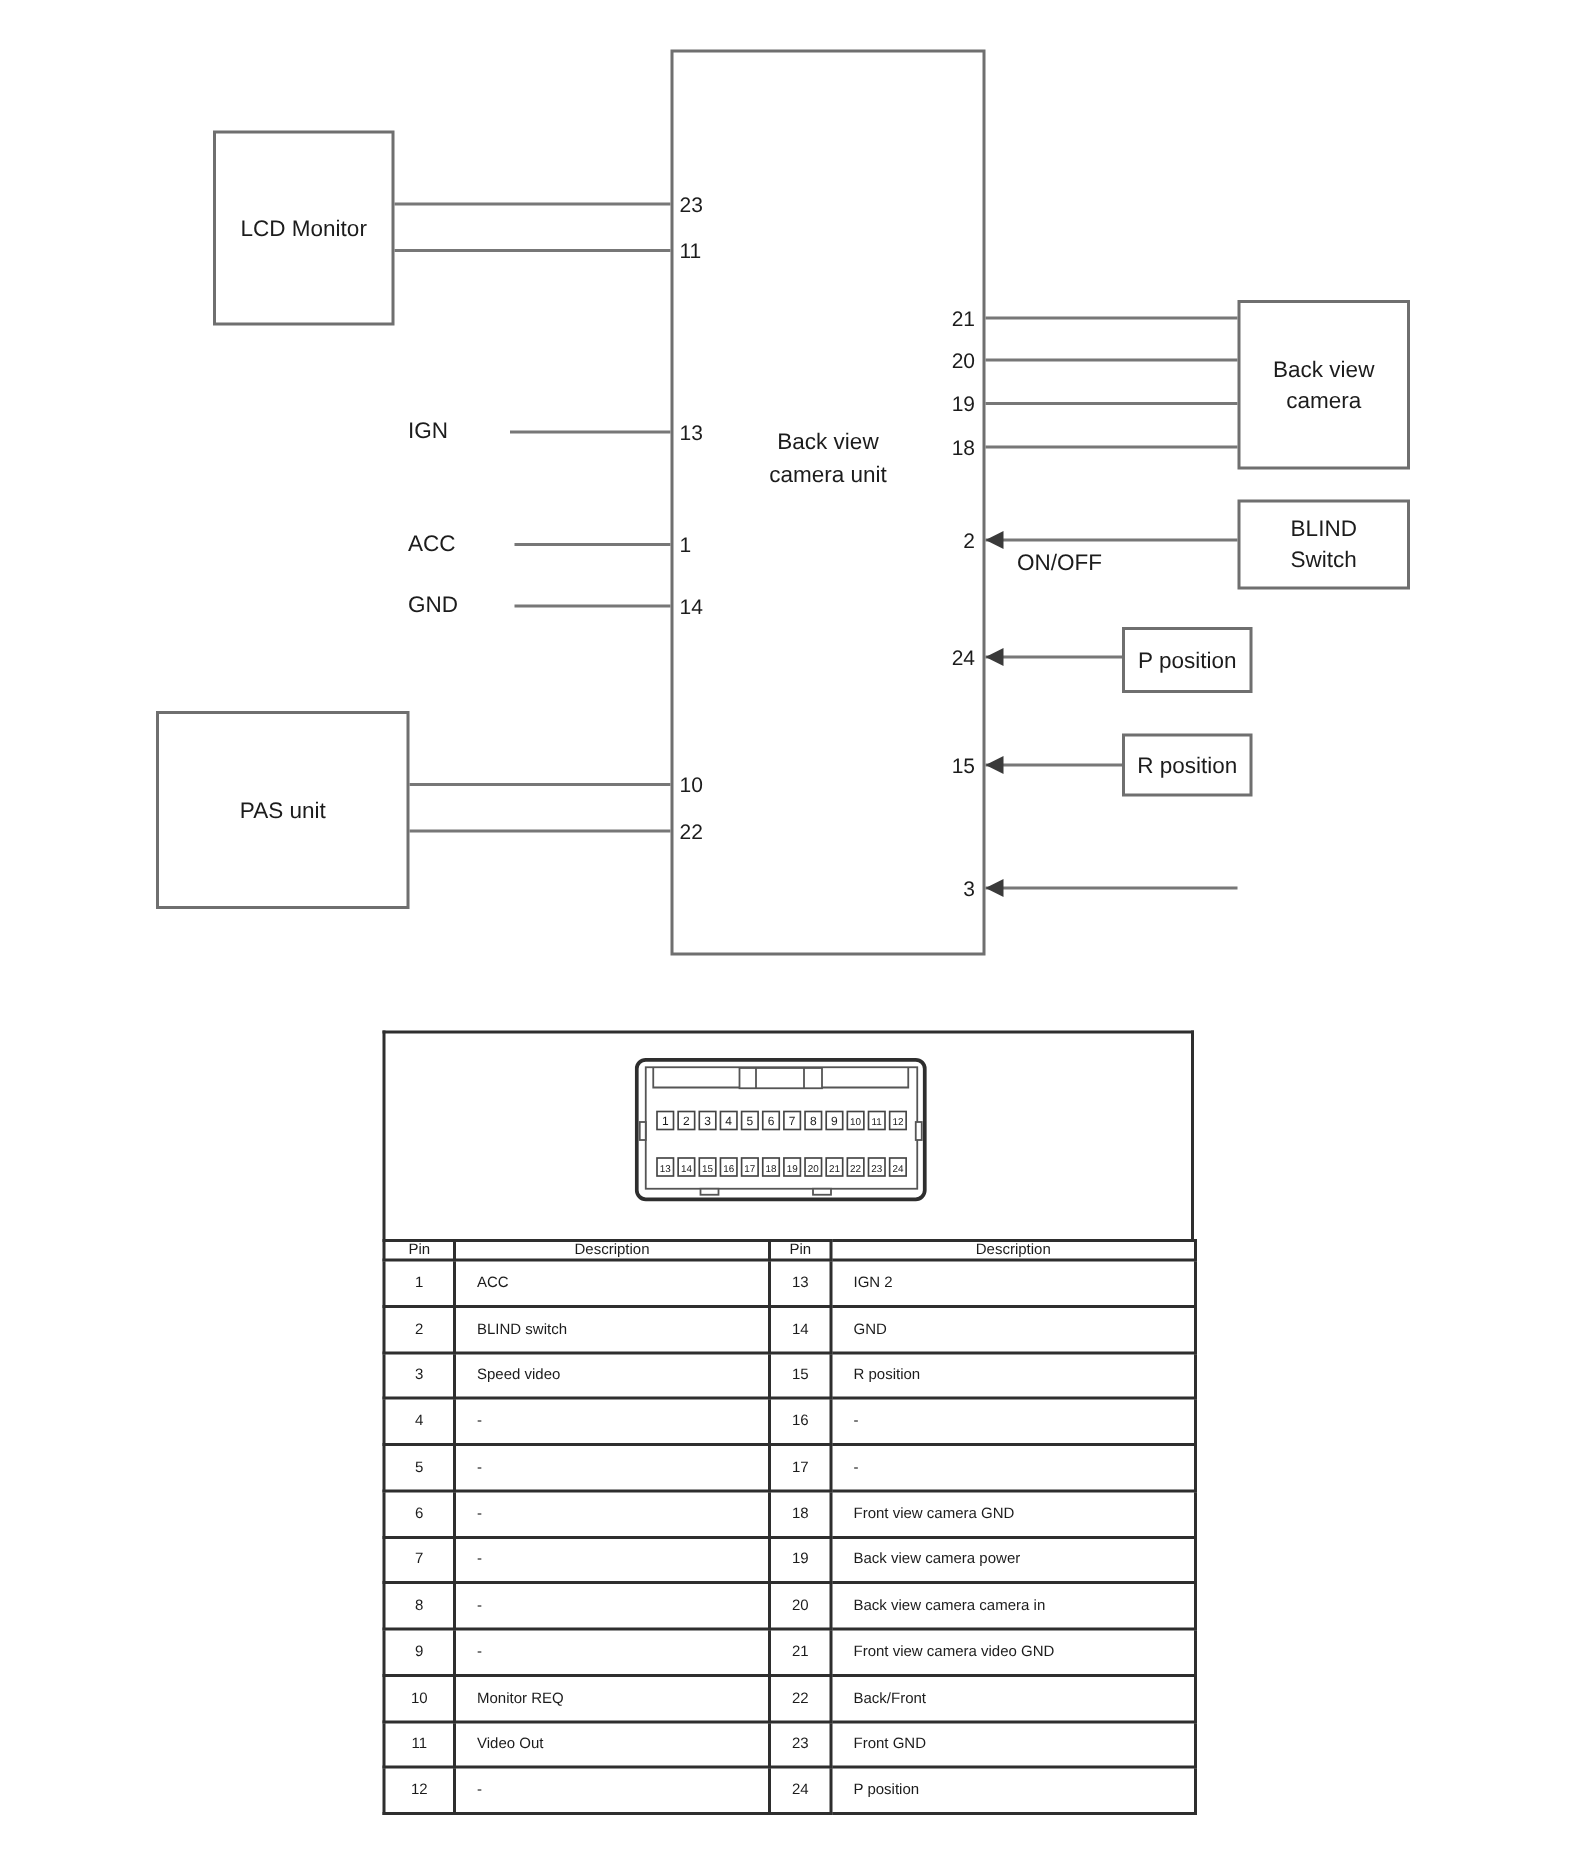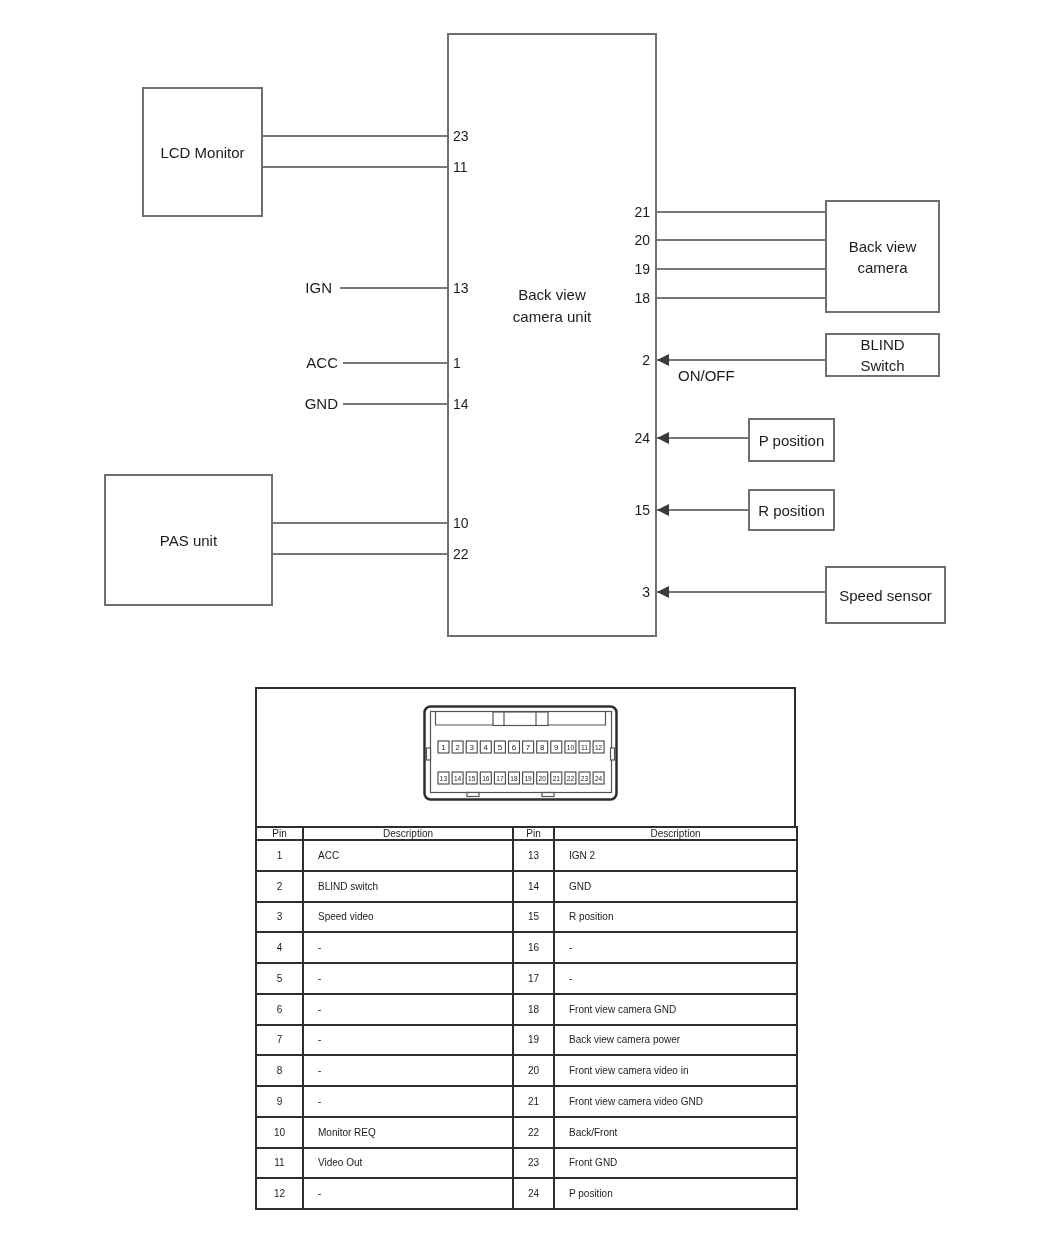--- a/index.html
+++ b/index.html
@@ -19,21 +19,21 @@
   }
   .wire { position:absolute; height:2px; background:#777777; }
   .arrow {
     position:absolute; width:0; height:0;
     border-top:6px solid transparent; border-bottom:6px solid transparent;
     border-right:12px solid #3a3a3a;
   }
   .pin-num { position:absolute; font-size:14px; line-height:20px; }
   .pin-num.right { text-align:right; }
   .wire-label { position:absolute; font-size:15px; line-height:20px; }
-  .wire-label.right-align { text-align:right; }
+  .wire-label.right-align { text-align:left; }
 
   .conn-panel {
     position:absolute; left:255px; top:687px; width:541px; height:139px;
     border:2px solid #2e2e2e; border-bottom:none; background:#fff;
   }
   #connector-svg { position:absolute; left:423px; top:703px; }
 
   #pin-table {
     position:absolute; left:255px; top:826px; width:541px; height:384px;
     border-collapse:collapse; table-layout:fixed; font-size:10px;padding-left:39px;
@@ -52,25 +52,24 @@
 <div id="page">
 
   <div class="unit-box" style="left:447px; top:33px; width:210px; height:604px;"></div>
   <div class="unit-label" style="left:447px; top:284px; width:210px;">Back view
 camera unit</div>
 
   <div class="box" style="left:104px; top:474px; width:169px; height:132px;">PAS unit</div>
   <div class="box" style="left:142px; top:87px; width:121px; height:130px;">LCD Monitor</div>
   <div class="box" style="left:825px; top:200px; width:115px; height:113px;">Back view
 camera</div>
-  <div class="box" style="left:825px; top:333px; width:115px; height:44px;">BLIND
+  <div class="box" style="left:825px; top:333px; width:115px; height:60px;">BLIND
 Switch</div>
   <div class="box" style="left:748px; top:418px; width:87px; height:44px;">P position</div>
   <div class="box" style="left:748px; top:489px; width:87px; height:42px;">R position</div>
-  <div class="box" style="left:825px; top:566px; width:121px; height:58px;">Speed sensor</div>
 
   <div class="wire-label right-align" style="left:272px; top:278px; width:60px;">IGN</div>
   <div class="wire-label right-align" style="left:272px; top:353px; width:66px;">ACC</div>
   <div class="wire-label right-align" style="left:272px; top:394px; width:66px;">GND</div>
   <div class="wire-label" style="left:678px; top:366px; width:80px;">ON/OFF</div>
 
   <div id="wires">
       <div class="wire" style="left: 263px; top: 135px; width: 184px;"></div>
       <div class="wire" style="left: 263px; top: 166px; width: 184px;"></div>
       <div class="wire" style="left: 340px; top: 287px; width: 107px;"></div>
@@ -228,21 +227,21 @@
         <tr>
           <td class="c-pin">7</td>
           <td class="c-desc">-</td>
           <td class="c-pin">19</td>
           <td class="c-desc">Back view camera power</td>
         </tr>
         <tr>
           <td class="c-pin">8</td>
           <td class="c-desc">-</td>
           <td class="c-pin">20</td>
-          <td class="c-desc">Front view camera video in</td>
+          <td class="c-desc">Back view camera camera in</td>
         </tr>
         <tr>
           <td class="c-pin">9</td>
           <td class="c-desc">-</td>
           <td class="c-pin">21</td>
           <td class="c-desc">Front view camera video GND</td>
         </tr>
         <tr>
           <td class="c-pin">10</td>
           <td class="c-desc">Monitor REQ</td>

